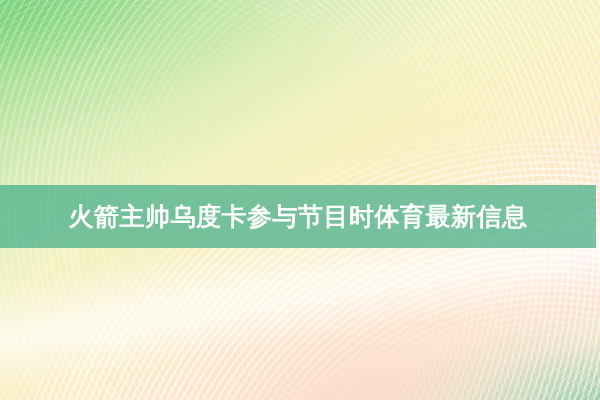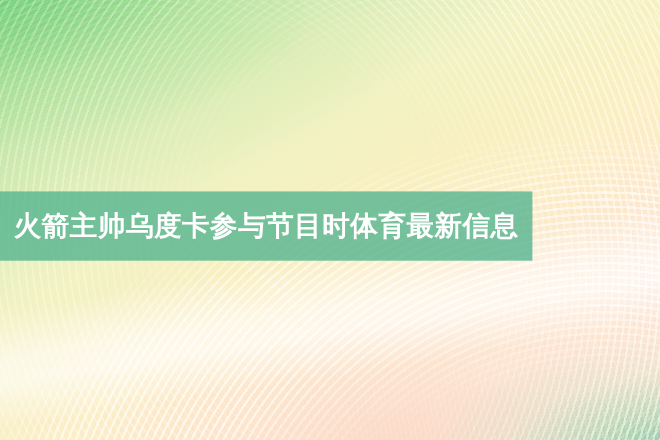--- a/index.html
+++ b/index.html
@@ -182,22 +182,22 @@
     transform: rotate(-9deg);
     transform-origin: left center;
     pointer-events: none;
     filter: blur(0.4px);
   }
 
   
   .title-band {
     position: absolute;
     left: 0;
-    top: 174px;
-    width: 484px;
+    top: 185px;
+    width: 596px;
     height: 63px;
     background: rgba(84, 180, 142, 0.80);
     display: flex;
     align-items: center;
     justify-content: center;
   }
 
   .title-text {
     color: #ffffff;
     font-size: 25px;

